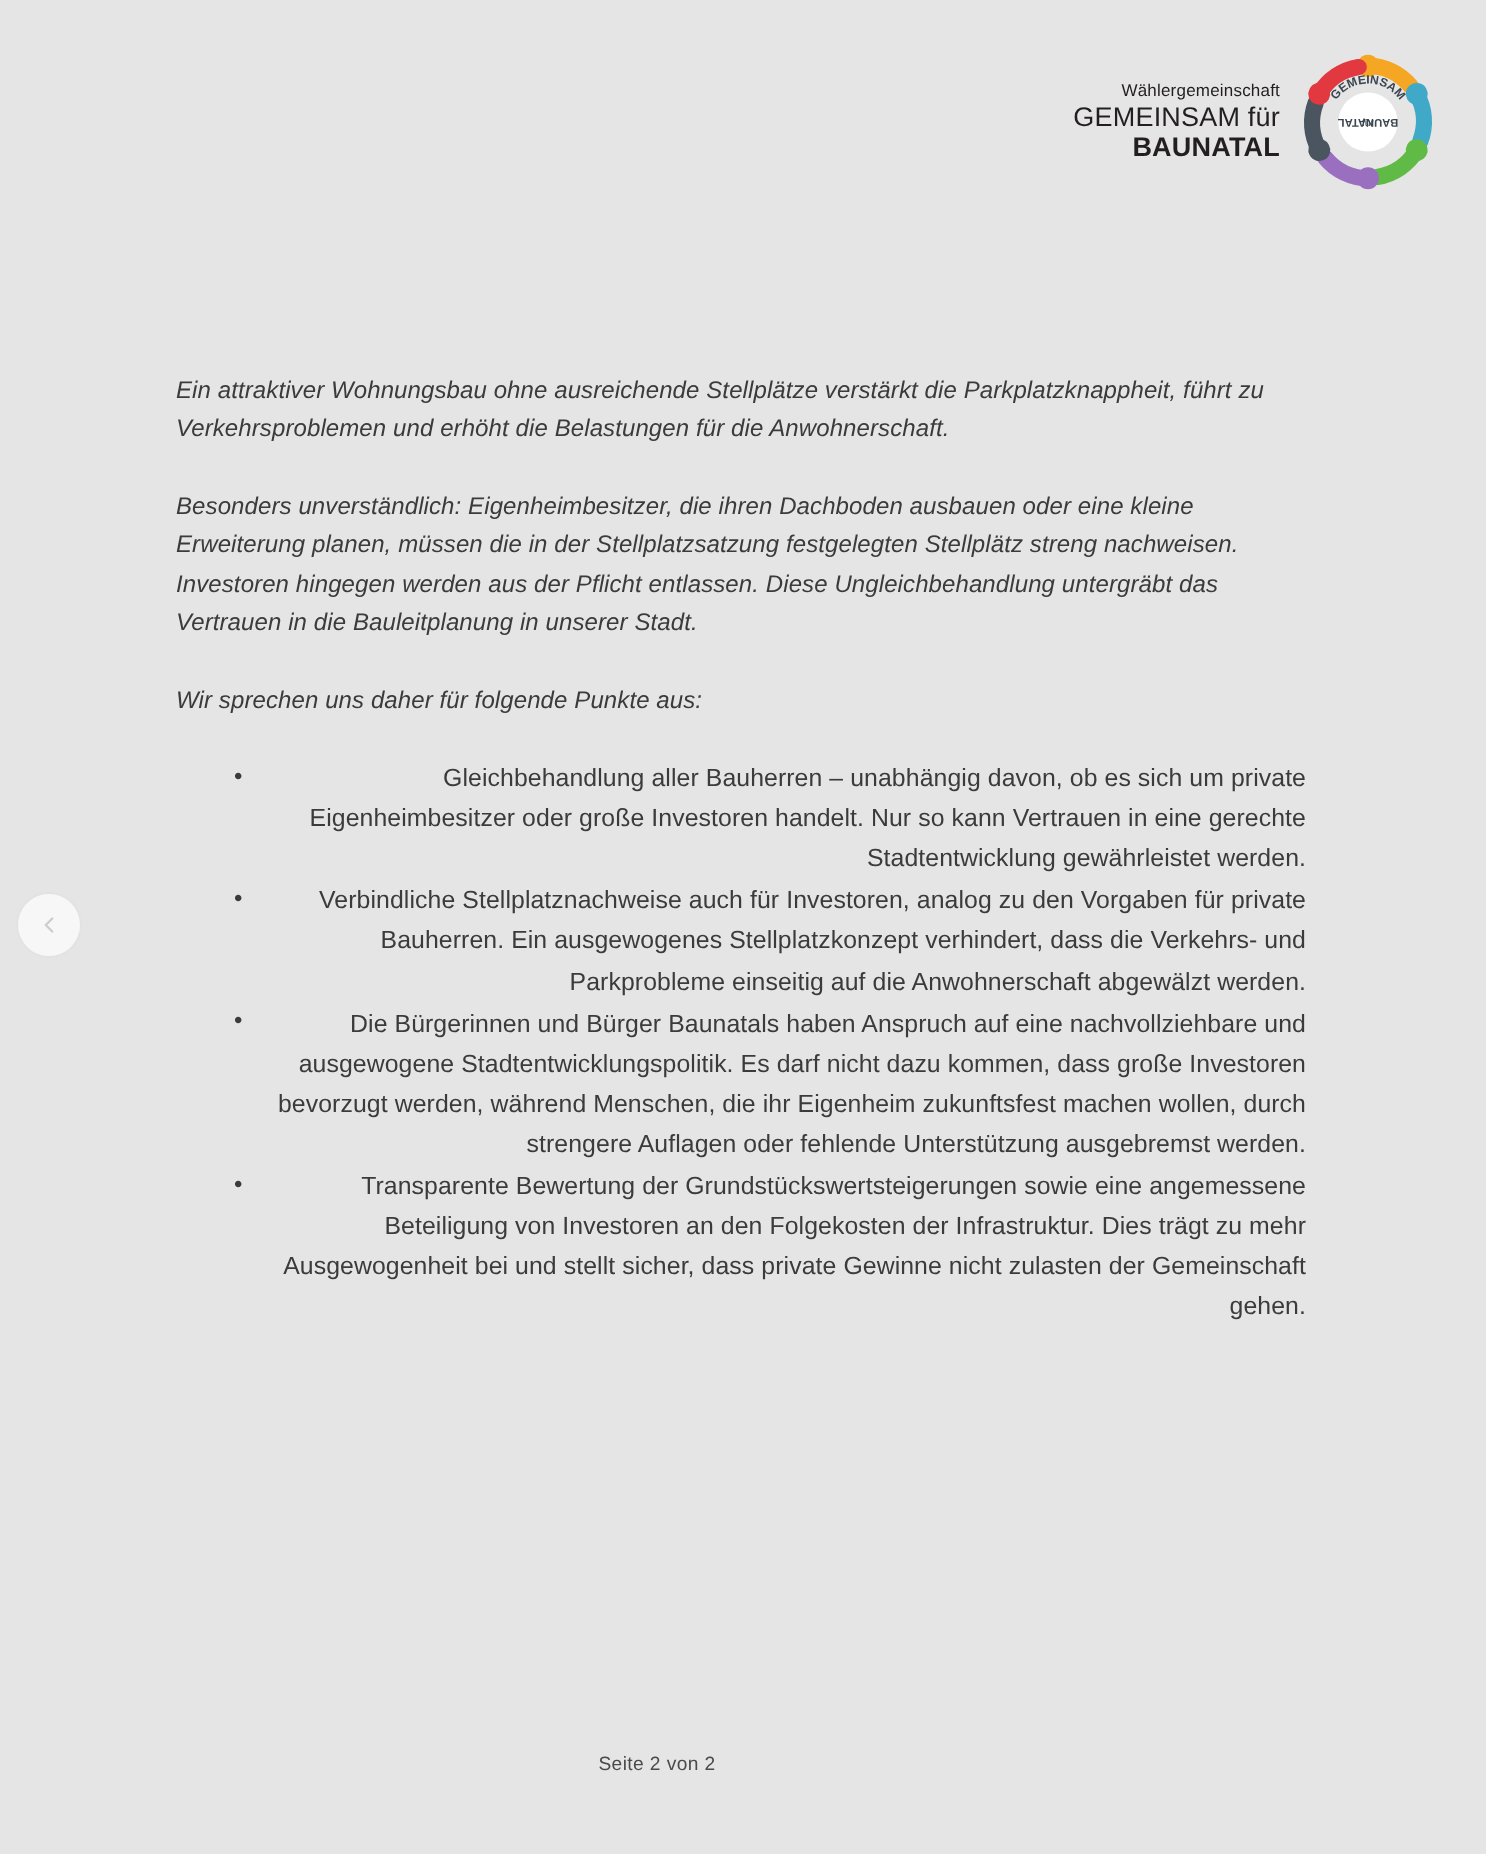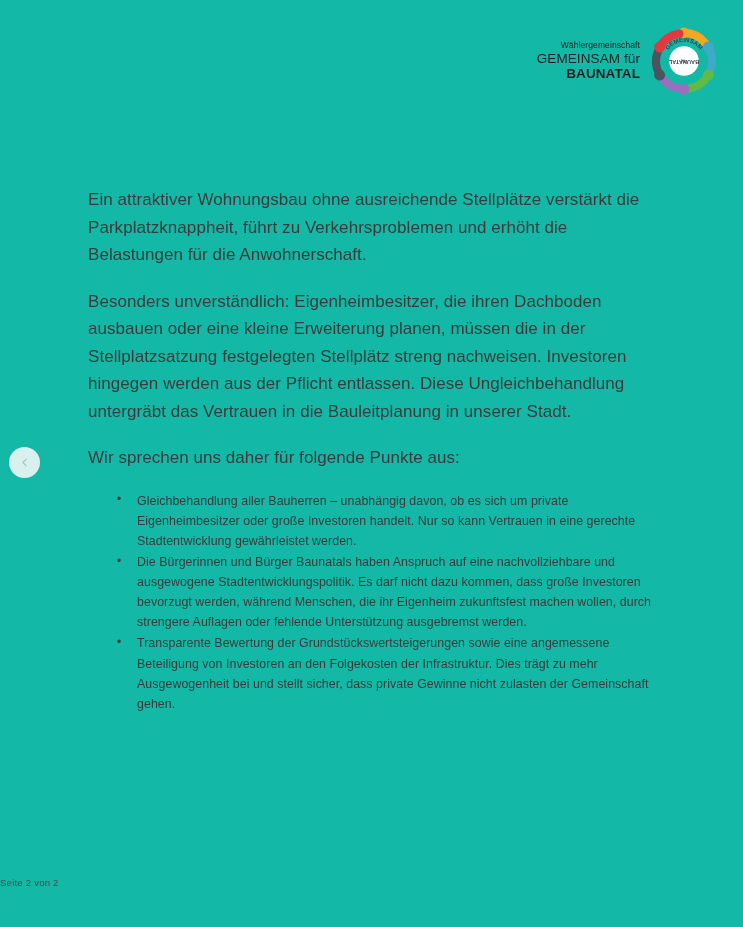--- a/index.html
+++ b/index.html
@@ -14,21 +14,21 @@
     position: relative;
     overflow: hidden;
     font-family: "Liberation Sans", "DejaVu Sans", sans-serif;
     color: #3a3a3a;
     -webkit-font-smoothing: antialiased;
   }
 
   .page {
     position: absolute;
     inset: 0;
-    background: #14b8a6;
+    background: #e5e5e5;
   }
 
   
   .header {
     position: absolute;
     top: 24px;
     right: 22px;
     display: flex;
     align-items: center;
     gap: 7px;
@@ -65,33 +65,35 @@
 
   
   .content {
     position: absolute;
     left: 88px;
     top: 186px;
     width: 565px;
   }
   p.para {
     margin: 0 0 19px 0;
-    font-size: 17px;
+    font-size: 12px;
     line-height: 1.62;
     color: #3b3b3b;
     text-align: left;
     letter-spacing: 0.05px;
+    font-style: italic;
   }
   p.para.lead-gap {
   }
 
   ul.bullets {
     list-style: none;
     margin: 0;
     padding: 0;
+    text-align: right;
   }
   ul.bullets > li {
     position: relative;
     padding-left: 49px;
     margin-bottom: 1px;
     font-size: 12.4px;
     line-height: 1.62;
     color: #3b3b3b;
     letter-spacing: 0.05px;
   }
@@ -103,21 +105,21 @@
     font-size: 12px;
     color: #3b3b3b;
   }
 
   
   .footer {
     position: absolute;
     left: 0;
     right: 86px;
     top: 877px;
-    text-align: left;
+    text-align: center;
     font-size: 9.6px;
     color: #4a4a4a;
     letter-spacing: 0.2px;
   }
 
   
   .nav-prev {
     position: absolute;
     left: 9px;
     top: 447px;
@@ -190,20 +192,21 @@
   </div>
 
   <div class="content">
 
     <p class="para">Ein attraktiver Wohnungsbau ohne ausreichende Stellplätze verstärkt die Parkplatzknappheit, führt zu Verkehrsproblemen und erhöht die Belastungen für die Anwohnerschaft.</p>
     <p class="para">Besonders unverständlich: Eigenheimbesitzer, die ihren Dachboden ausbauen oder eine kleine Erweiterung planen, müssen die in der Stellplatzsatzung festgelegten Stellplätz streng nachweisen. Investoren hingegen werden aus der Pflicht entlassen. Diese Ungleichbehandlung untergräbt das Vertrauen in die Bauleitplanung in unserer Stadt.</p>
     <p class="para lead-gap">Wir sprechen uns daher für folgende Punkte aus:</p>
 
     <ul class="bullets">
       <li>Gleichbehandlung aller Bauherren – unabhängig davon, ob es sich um private Eigenheimbesitzer oder große Investoren handelt. Nur so kann Vertrauen in eine gerechte Stadtentwicklung gewährleistet werden.</li>
+      <li>Verbindliche Stellplatznachweise auch für Investoren, analog zu den Vorgaben für private Bauherren. Ein ausgewogenes Stellplatzkonzept verhindert, dass die Verkehrs- und Parkprobleme einseitig auf die Anwohnerschaft abgewälzt werden.</li>
       <li>Die Bürgerinnen und Bürger Baunatals haben Anspruch auf eine nachvollziehbare und ausgewogene Stadtentwicklungspolitik. Es darf nicht dazu kommen, dass große Investoren bevorzugt werden, während Menschen, die ihr Eigenheim zukunftsfest machen wollen, durch strengere Auflagen oder fehlende Unterstützung ausgebremst werden.</li>
       <li>Transparente Bewertung der Grundstückswertsteigerungen sowie eine angemessene Beteiligung von Investoren an den Folgekosten der Infrastruktur. Dies trägt zu mehr Ausgewogenheit bei und stellt sicher, dass private Gewinne nicht zulasten der Gemeinschaft gehen.</li>
     </ul>
   </div>
 
   <div class="footer">Seite 2 von 2</div>
 
   <div class="nav-prev" title="Vorherige Seite">
     <span>
       <svg width="13" height="13" viewBox="0 0 24 24" fill="none" stroke="#c9c9c9" stroke-width="2.2" stroke-linecap="round" stroke-linejoin="round">

